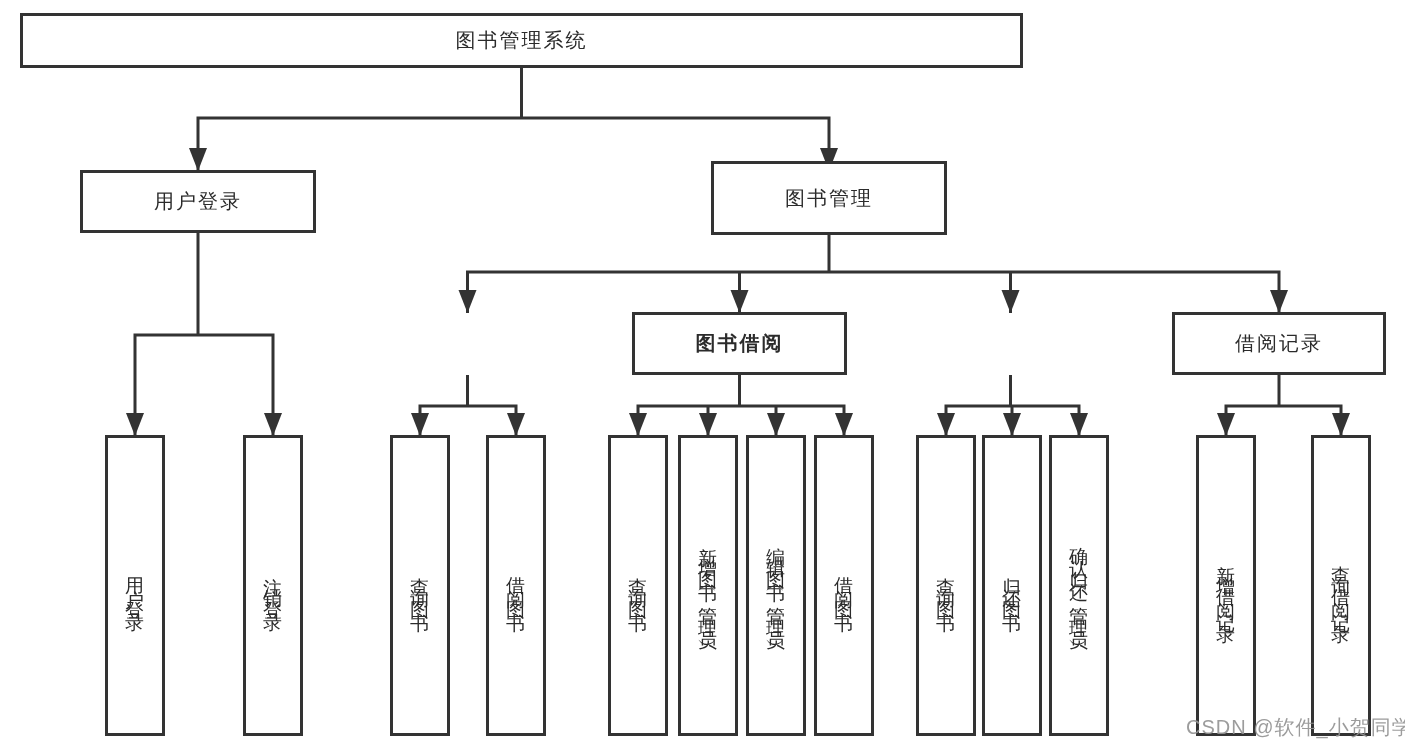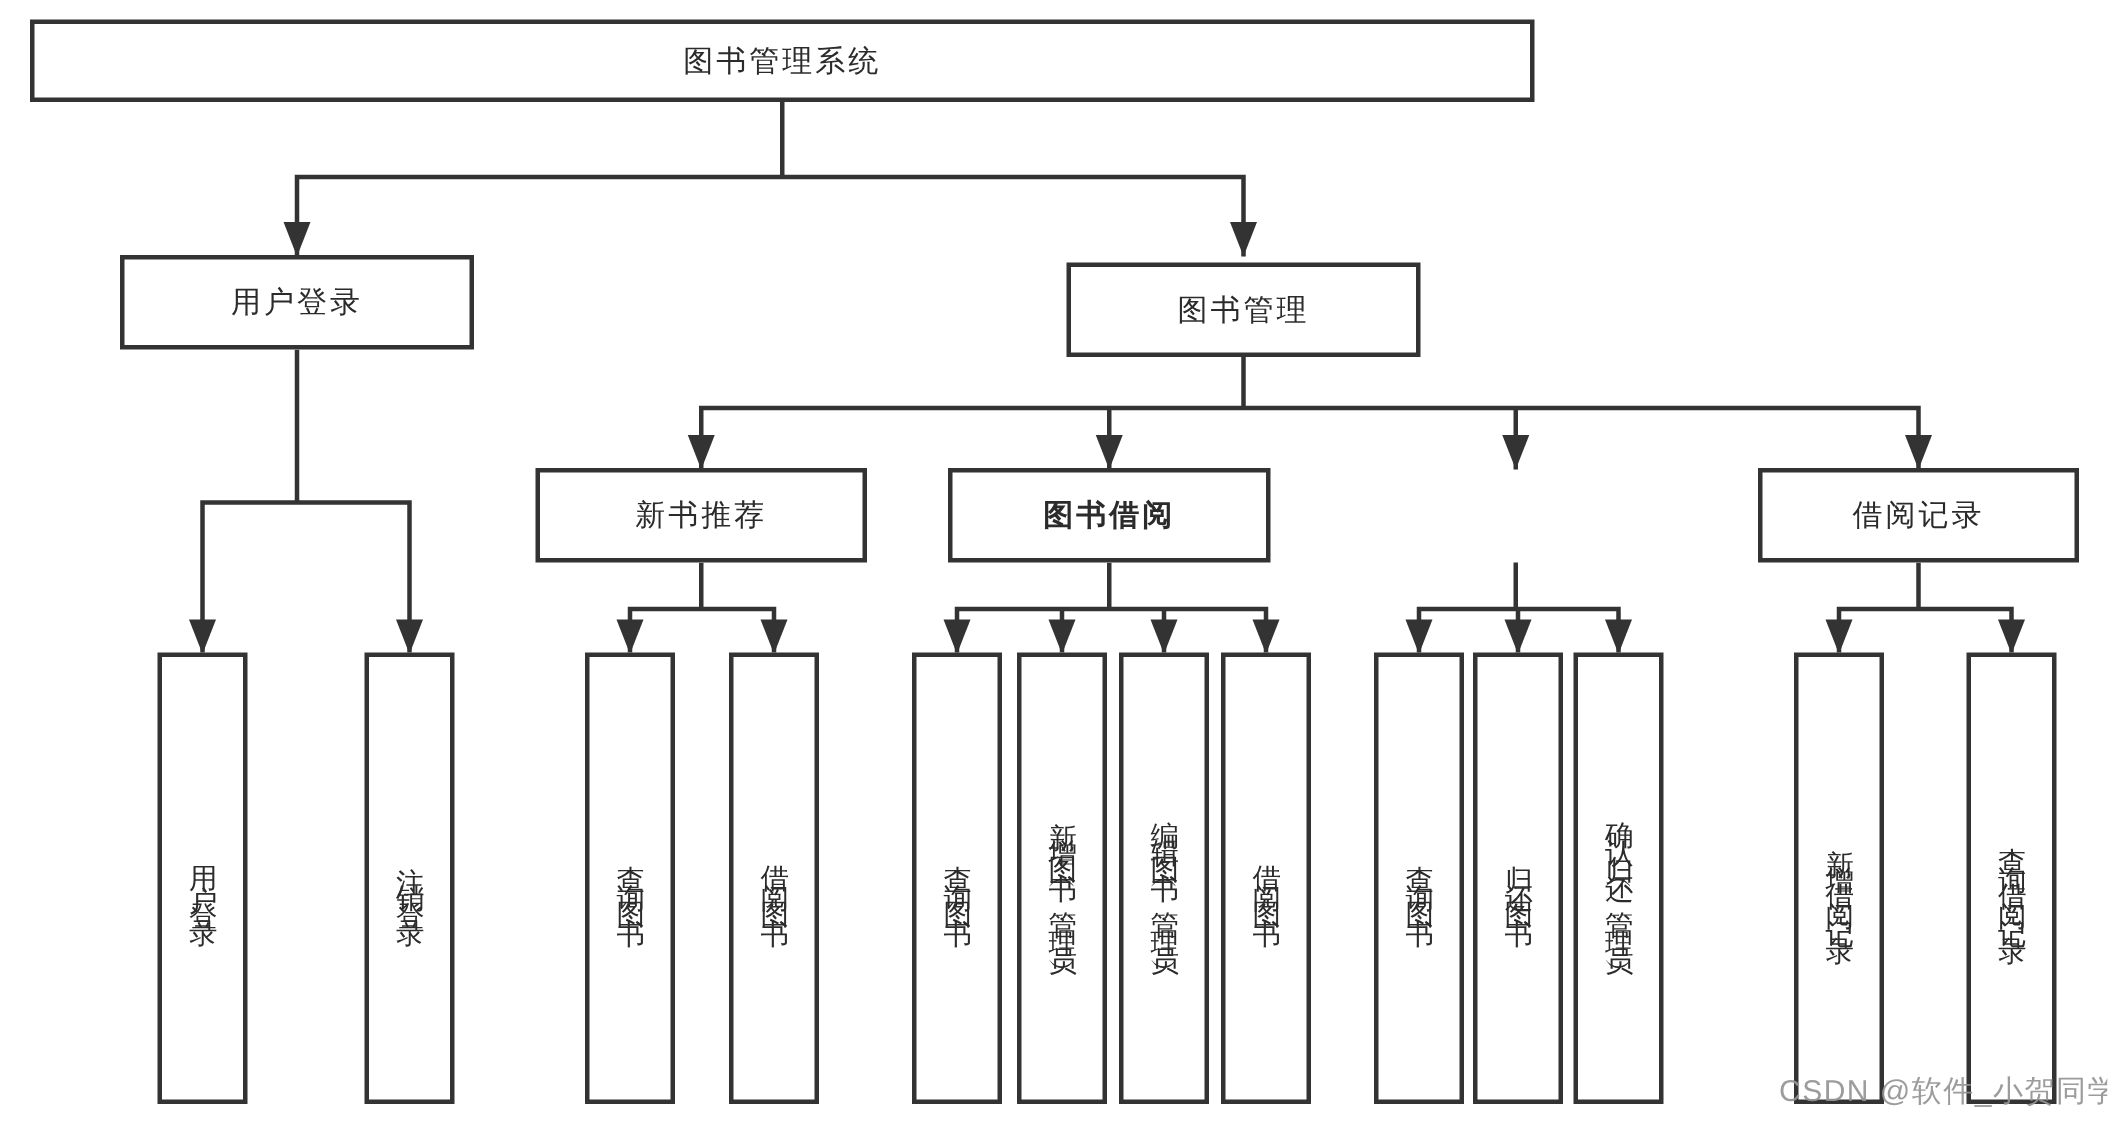--- a/index.html
+++ b/index.html
@@ -52,21 +52,21 @@
     text-orientation: mixed;
     font-size: 19px;
     line-height: 1;
     letter-spacing: 12px;
     color: #2b2b2b;
     white-space: nowrap;
   }
   
   .b-root { left: 20px;  top: 13px;  width: 1003px; height: 55px; }
   .b-l2a  { left: 80px;  top: 170px; width: 236px;  height: 63px; }
-  .b-l2b  { left: 711px; top: 175px; width: 236px;  height: 63px; text-align: center; }
+  .b-l2b  { left: 711px; top: 161px; width: 236px;  height: 74px; text-align: center; }
   .b-l3a  { left: 357px; top: 312px; width: 221px;  height: 63px; }
   .b-l3b  { left: 632px; top: 312px; width: 215px;  height: 63px; font-weight: bold; }
   .b-l3c  { left: 903px; top: 312px; width: 215px;  height: 63px; }
   .b-l3d  { left: 1172px;top: 312px; width: 214px;  height: 63px; }
   
   .v1  { left: 105px; }
   .v2  { left: 243px; }
   .v3  { left: 390px; }
   .v4  { left: 486px; }
   .v5  { left: 608px; }
@@ -141,23 +141,20 @@
     <span>图书管理系统</span>
   </div>
 
   <div class="box b-l2a">
     <span>用户登录</span>
   </div>
   <div class="box b-l2b">
     <span>图书管理</span>
   </div>
 
-  <div class="box b-l3a">
-    <span>新书推荐</span>
-  </div>
   <div class="box b-l3b">
     <span>图书借阅</span>
   </div>
   <div class="box b-l3d">
     <span>借阅记录</span>
   </div>
 
   <div class="vbox v1">
     <span class="vtext">用户登录</span>
   </div>

